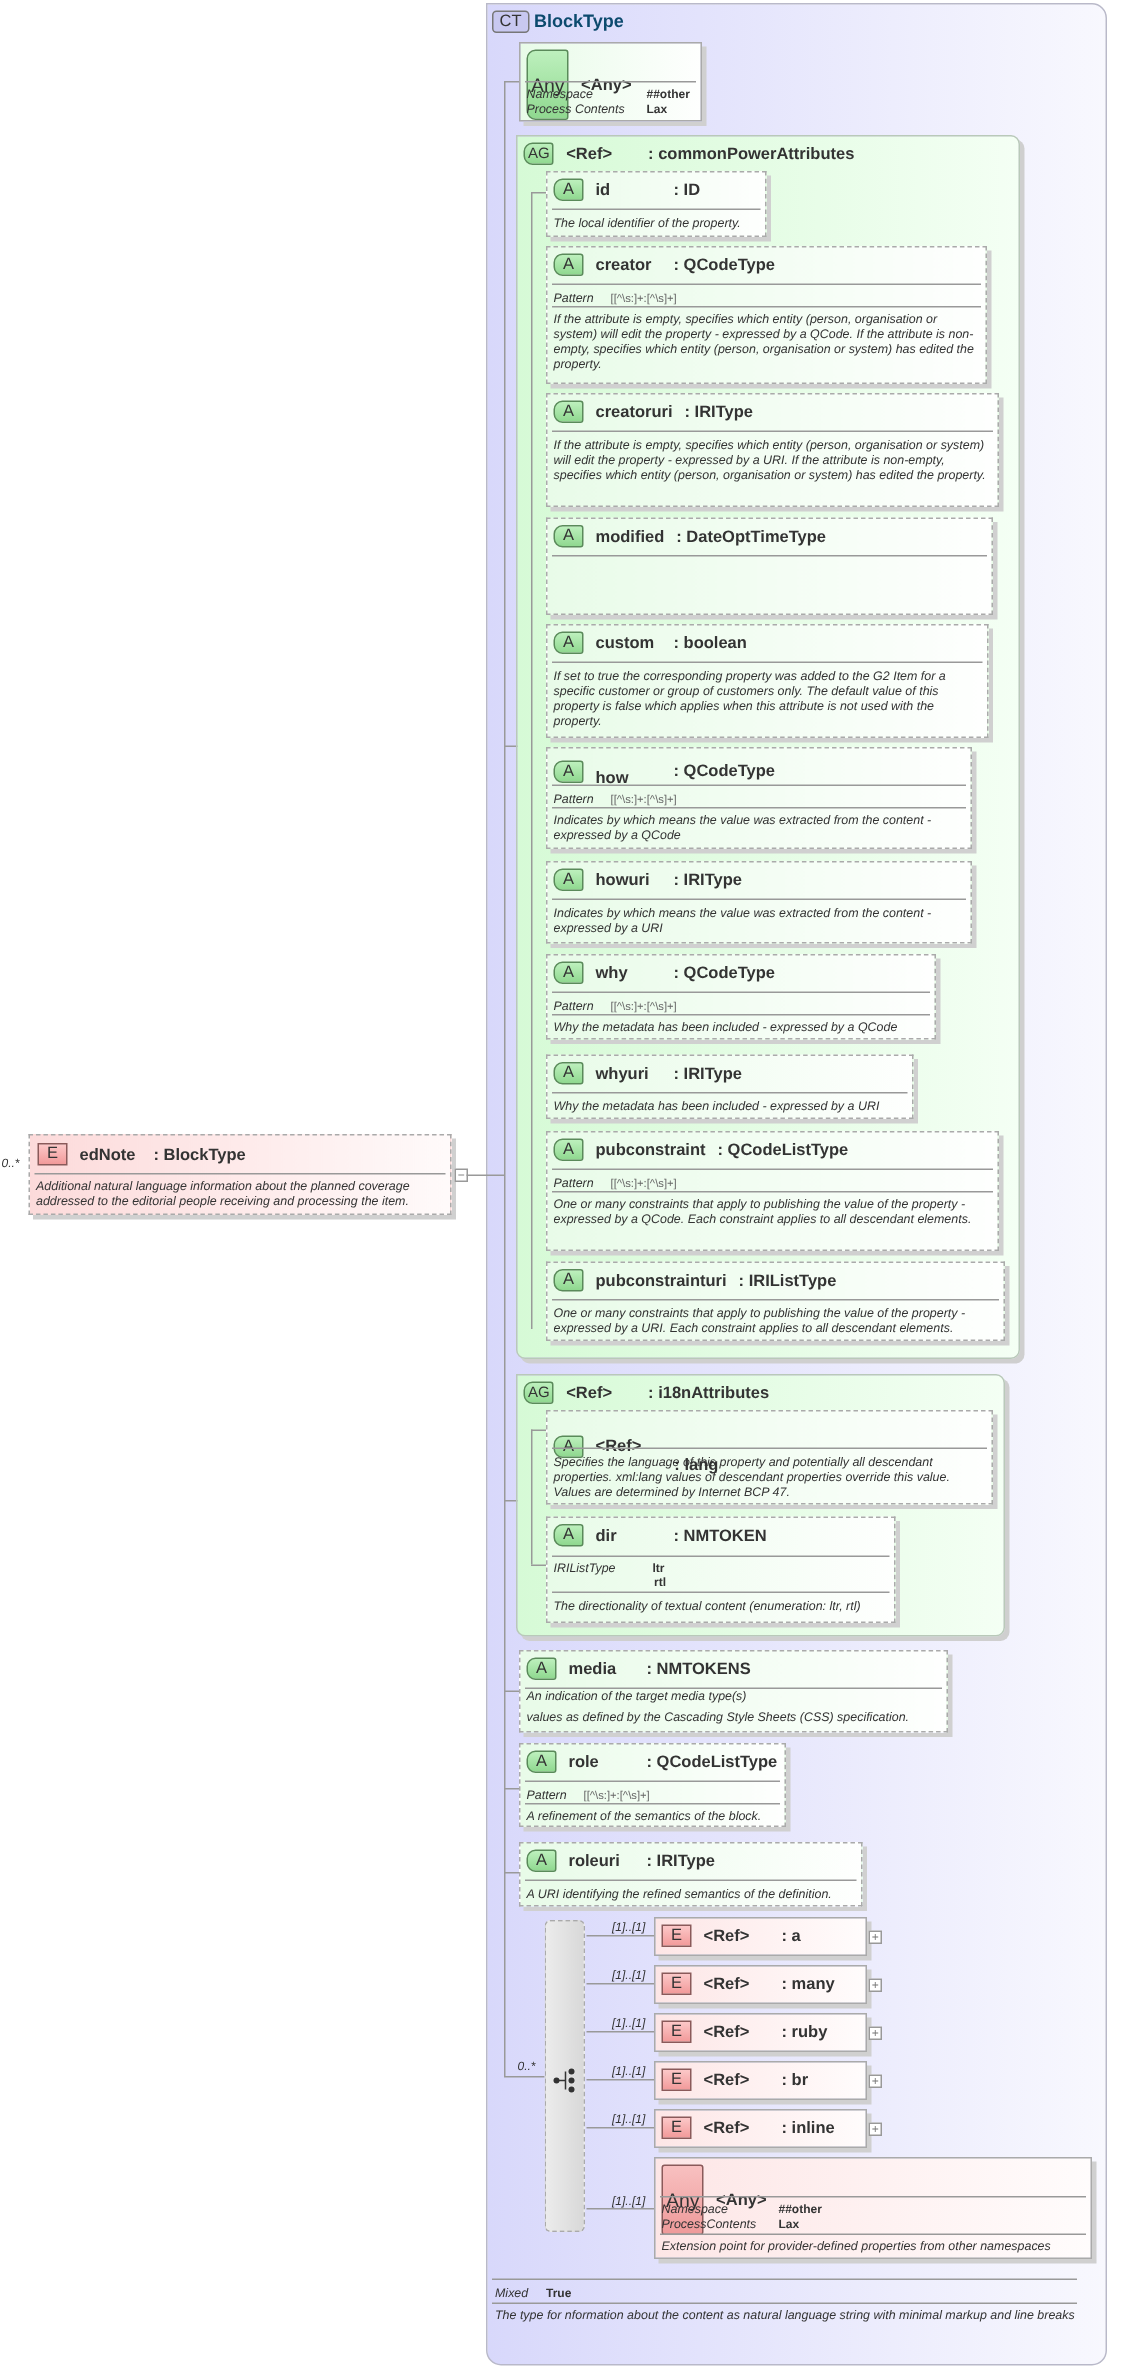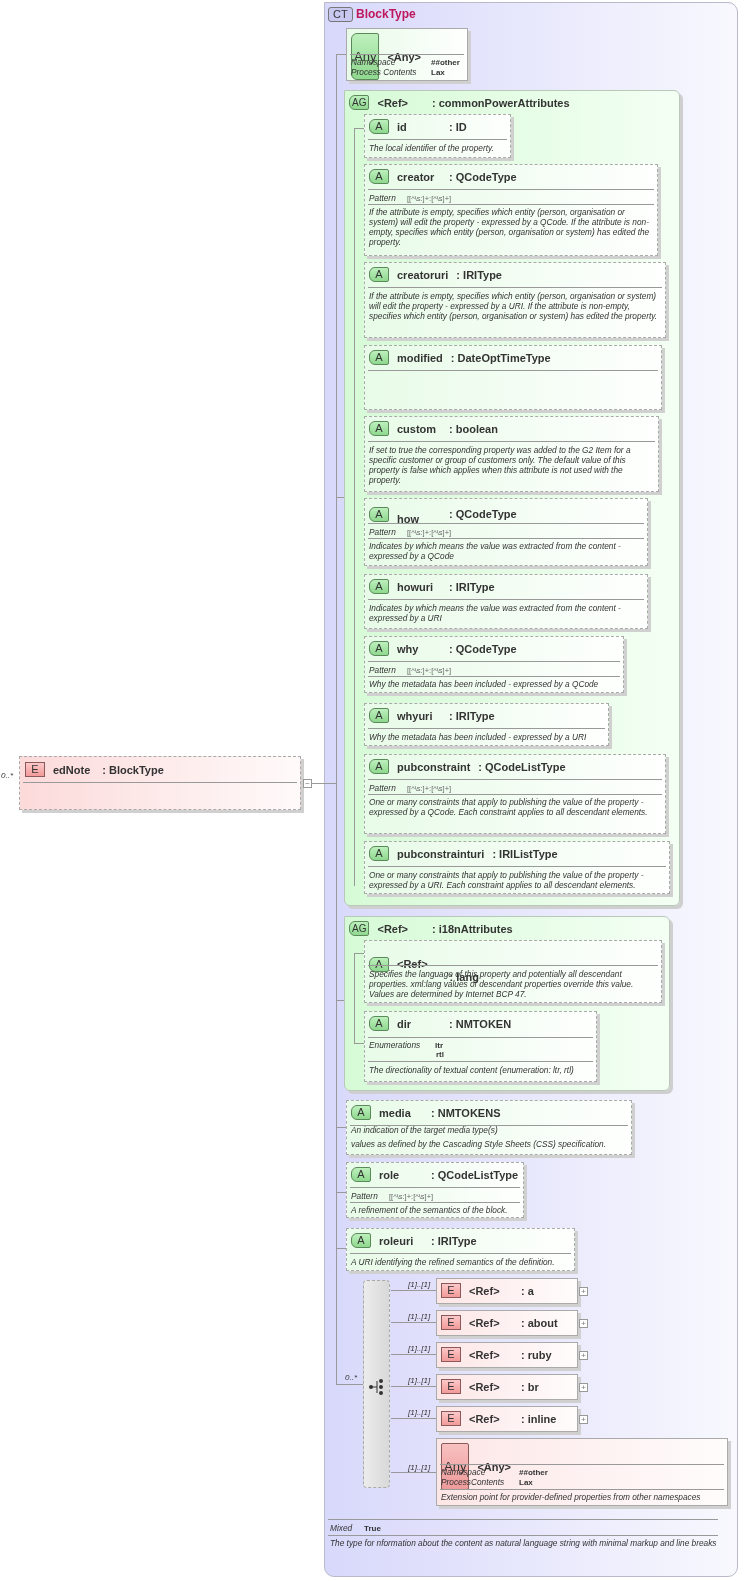--- a/index.html
+++ b/index.html
@@ -1,21 +1,21 @@
 <!DOCTYPE html>
 <html><head>
 <meta charset="utf-8">
 <style>
   html, body { margin:0; padding:0; }
   body { width:748px; height:1581px; position:relative; background:#ffffff; font-family:"Liberation Sans", sans-serif; overflow:hidden; }
   .abs { position:absolute; }
   .ct-box { position:absolute; left:324px; top:2px; width:414px; height:1575px; background:linear-gradient(to right,#d8d8fb,#f8f8fe); border:1px solid #b9b9c9; border-radius:0 10px 10px 10px; box-sizing:border-box; }
   .badge { display:inline-block; font-size:11px; line-height:13px; padding:0 4px; border:1px solid #777; border-radius:3px; }
   .badge-ct { background:#c8c8f0; color:#333; position:absolute; left:328px; top:7px; }
-  .title { font-size:12px; font-weight:bold; color:#be185d; }
+  .title { font-size:12px; font-weight:bold; color:#0c4a6e; }
   .node { position:absolute; box-sizing:border-box; border:1px dashed #aaa; background:linear-gradient(to right,#e8fbe8,#fefffe); box-shadow:3px 3px 0 #d0d0d0; }
   .node.solid { border:1px solid #aaa; }
   .node.pink { background:linear-gradient(to right,#fcdada,#fffafa); }
   .node.pink.light { background:linear-gradient(to right,#fde6e6,#fffcfc); }
   .ag-box { position:absolute; box-sizing:border-box; border:1px solid #b9c9b9; background:linear-gradient(to right,#d6fad6,#f4fff4); border-radius:0 6px 6px 6px; box-shadow:3px 3px 0 #cfcfcf; }
   .hdr { position:absolute; left:4px; top:4px; display:flex; align-items:center; gap:8px; white-space:nowrap; }
   .a-badge { display:inline-block; width:18px; height:13px; font-size:11px; line-height:13px; text-align:center; color:#333; background:linear-gradient(#bdf0bd,#8fd88f); border:1px solid #5a8a5a; border-radius:6px 2px 2px 6px; }
   .ag-badge { display:inline-block; font-size:10px; line-height:13px; padding:0 2px; color:#333; background:linear-gradient(#bdf0bd,#8fd88f); border:1px solid #5a8a5a; border-radius:6px 2px 2px 6px; }
   .any-badge { display:inline-block; font-size:13px; line-height:13px; padding:16px 2px; color:#333; background:linear-gradient(#bdf0bd,#8fd88f); border:1px solid #5a8a5a; border-radius:6px 2px 2px 6px; }
   .any-badge.pink { background:linear-gradient(#f8c0c0,#ee9a9a); border-color:#8a5a5a; border-radius:2px; }
@@ -36,20 +36,21 @@
 <body>
 
 <div class="card" style="left:1px;top:771px;">0..*</div>
 <div class="node pink" style="left:19px;top:756px;width:282px;height:54px;">
   <div class="hdr" style="left:5px;top:5px;">
     <span class="e-badge">E</span>
     <span class="name">edNote</span>
     <span class="name" style="margin-left:4px;">: BlockType</span>
   </div>
   <div class="sep" style="top:25px;"></div>
+  <div class="desc" style="top:28px;">Additional natural language information about the planned coverage addressed to the editorial people receiving and processing the item.</div>
 </div>
 <div class="plus" style="left:303px;top:779px;">−</div>
 <div class="line" style="left:311px;top:783px;width:13px;height:1px;"></div>
 
 <div class="ct-box"></div>
 <span class="badge badge-ct">CT</span>
 <span class="title abs" style="left:356px;top:7px;">BlockType</span>
 
 <div class="line" style="left:324px;top:783px;width:12px;height:1px;"></div>
 <div class="line" style="left:336px;top:54px;width:1px;height:1330px;"></div>
@@ -219,21 +220,21 @@
   <div class="desc" style="top:28px;">Specifies the language of this property and potentially all descendant properties. xml:lang values of descendant properties override this value. Values are determined by Internet BCP 47.</div>
 </div>
 
 <div class="node" style="left:364px;top:1011px;width:233px;height:71px;">
   <div class="hdr">
       <span class="a-badge">A</span>
       <span class="name" style="width:44px;">dir</span>
       <span class="name">: NMTOKEN</span>
     </div>
   <div class="sep" style="top:25px;"></div>
-  <div class="prop" style="top:28px;"><span class="k" style="width:66px;">Enumerations</span><span class="v">ltr</span></div>
+  <div class="prop" style="top:28px;"><span class="k" style="width:66px;">IRIListType</span><span class="v">ltr</span></div>
   <div class="prop" style="top:37px;left:71px;"><span class="v">rtl</span></div>
   <div class="sep" style="top:49px;"></div>
   <div class="desc" style="top:53px;">The directionality of textual content (enumeration: ltr, rtl)</div>
 </div>
 
 <div class="node" style="left:346px;top:1100px;width:286px;height:55px;">
   <div class="hdr">
       <span class="a-badge">A</span>
       <span class="name" style="width:44px;">media</span>
       <span class="name">: NMTOKENS</span>
@@ -296,21 +297,21 @@
       <span class="name">: a</span>
     </div>
 </div>
 <div class="plus" style="left:579px;top:1287px;">+</div>
 
 <div class="card" style="left:408px;top:1312px;">[1]..[1]</div>
 <div class="node solid pink light" style="left:436px;top:1310px;width:142px;height:26px;">
   <div class="hdr">
       <span class="e-badge">E</span>
       <span class="name" style="width:44px;">&lt;Ref&gt;</span>
-      <span class="name">: about</span>
+      <span class="name">: many</span>
     </div>
 </div>
 <div class="plus" style="left:579px;top:1319px;">+</div>
 
 <div class="card" style="left:408px;top:1344px;">[1]..[1]</div>
 <div class="node solid pink light" style="left:436px;top:1342px;width:142px;height:26px;">
   <div class="hdr">
       <span class="e-badge">E</span>
       <span class="name" style="width:44px;">&lt;Ref&gt;</span>
       <span class="name">: ruby</span>

